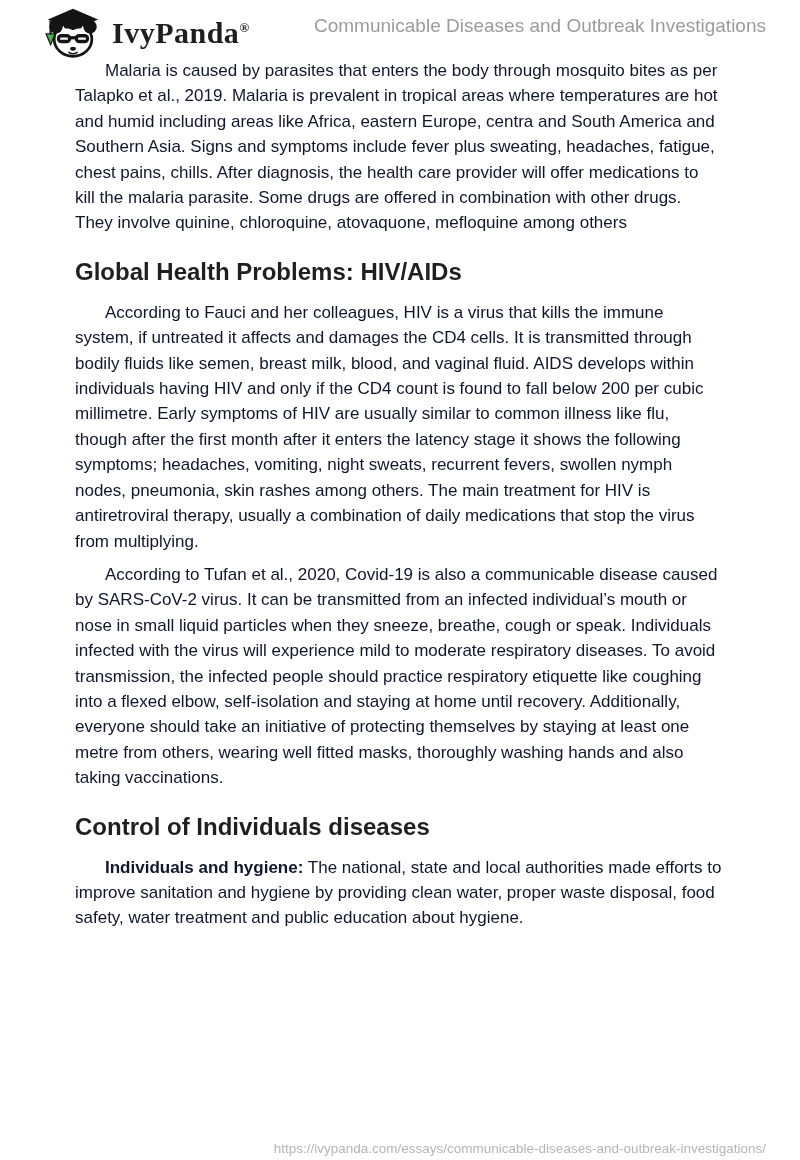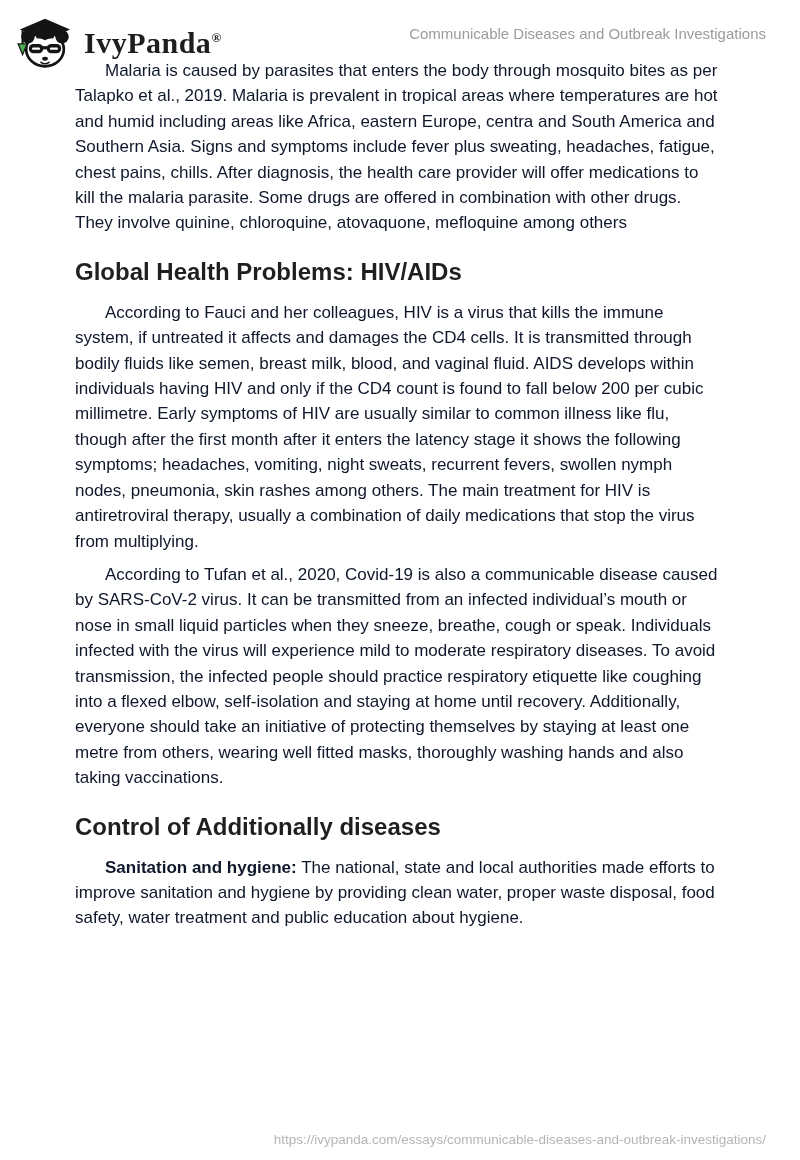--- a/index.html
+++ b/index.html
@@ -11,41 +11,42 @@
     overflow: hidden;
     color: #3f3f3f;
   }
   .page { width: 800px; height: 1160px; position: relative; background: #fff; }
 
   
   .header {
     display: flex;
     justify-content: space-between;
     align-items: flex-start;
-    padding: 17px 34px 0 13px;
+    padding: 7px 34px 0 13px;
     height: 58px;
+    margin-left: 28px;
   }
   .brand { display: flex; align-items: center; gap: 7px; }
   .brand-logo { width: 64px; height: 52px; display: block; }
   .brand-name {
     font-family: "Liberation Serif", serif;
     font-weight: 700;
     font-size: 30px;
     color: #1e1e1e;
     letter-spacing: 0.5px;
     line-height: 52px;
   }
   .brand-name sup {
     font-size: 13px;
     font-weight: 700;
     vertical-align: super;
     line-height: 0;
   }
   .doc-title {
-    font-size: 15px;
+    font-size: 19px;
     color: #9b9b9b;
     padding-top: 8px;
   }
 
   
   .content { padding: 0 78px 0 75px; }
   .section-heading {
     font-size: 24px;
     line-height: 29px;
     font-weight: 700;
@@ -60,21 +61,21 @@
     text-indent: 30px;
     text-align: left;
     margin-bottom: 8px;
   }
   .paragraph-lead { font-weight: 700; }
 
   
   .footer {
     position: absolute;
     right: 34px;
-    bottom: 13px;
+    bottom: 4px;
     font-size: 13.5px;
     color: #b5b5b5;
   }
 </style>
 </head>
 <body>
 
 <div class="page">
 
   <div class="header">
@@ -115,23 +116,23 @@
     <div class="section">
       <h2 class="section-heading">Global Health Problems: HIV/AIDs</h2>
       <p class="section-paragraph">According to Fauci and her colleagues, HIV is a virus that kills the immune system, if untreated it affects and damages the CD4 cells. It is transmitted through bodily fluids like semen, breast milk, blood, and vaginal fluid. AIDS develops within individuals having HIV and only if the CD4 count is found to fall below 200 per cubic millimetre. Early symptoms of HIV are usually similar to common illness like flu, though after the first month after it enters the latency stage it shows the following symptoms; headaches, vomiting, night sweats, recurrent fevers, swollen nymph nodes, pneumonia, skin rashes among others. The main treatment for HIV is antiretroviral therapy, usually a combination of daily medications that stop the virus from multiplying.</p>
     </div>
 
     <div class="section">
       <p class="section-paragraph">According to Tufan et al., 2020, Covid-19 is also a communicable disease caused by SARS-CoV-2 virus. It can be transmitted from an infected individual’s mouth or nose in small liquid particles when they sneeze, breathe, cough or speak. Individuals infected with the virus will experience mild to moderate respiratory diseases. To avoid transmission, the infected people should practice respiratory etiquette like coughing into a flexed elbow, self-isolation and staying at home until recovery. Additionally, everyone should take an initiative of protecting themselves by staying at least one metre from others, wearing well fitted masks, thoroughly washing hands and also taking vaccinations.</p>
     </div>
 
     <div class="section">
-      <h2 class="section-heading">Control of Additionally diseases</h2>
+      <h2 class="section-heading">Control of Individuals diseases</h2>
       <p class="section-paragraph">
-        <span class="paragraph-lead">Sanitation and hygiene:</span>
+        <span class="paragraph-lead">Individuals and hygiene:</span>
         <span>The national, state and local authorities made efforts to improve sanitation and hygiene by providing clean water, proper waste disposal, food safety, water treatment and public education about hygiene.</span>
       </p>
     </div>
 
   </div>
 
   <div class="footer">
     <span>https://ivypanda.com/essays/communicable-diseases-and-outbreak-investigations/</span>
   </div>
 

